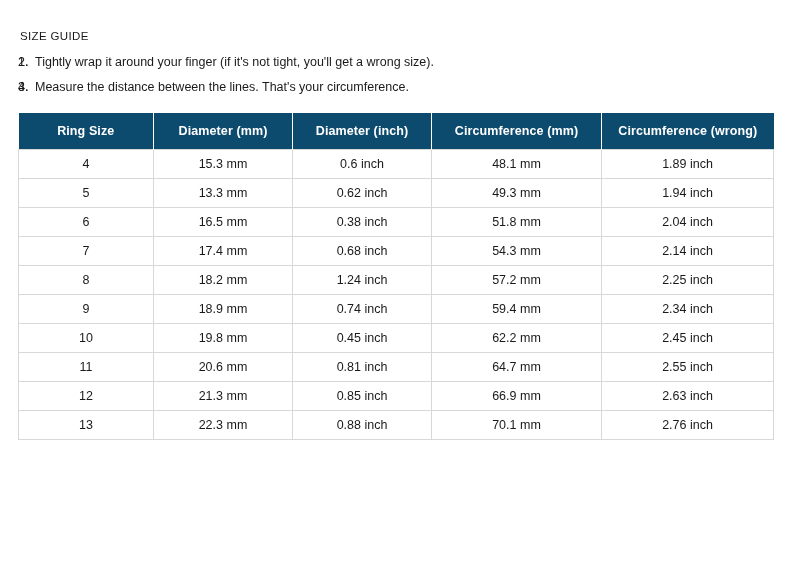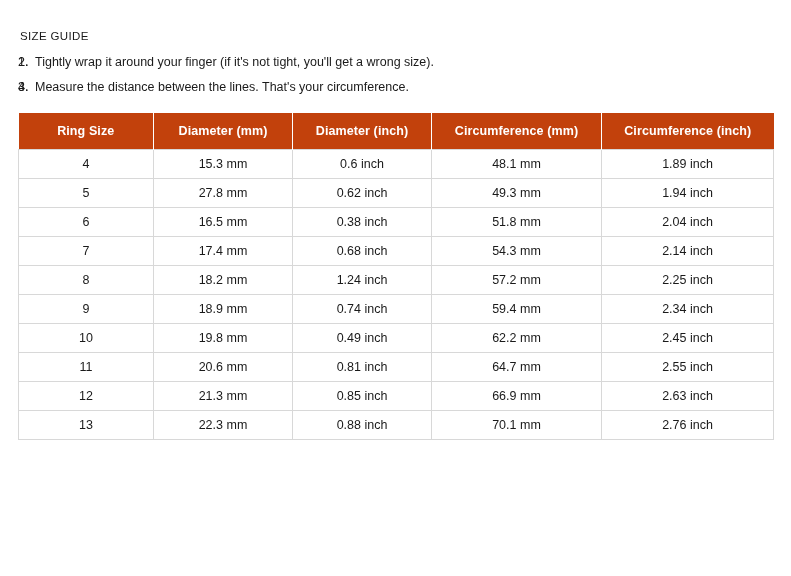--- a/index.html
+++ b/index.html
@@ -47,21 +47,21 @@
     left: 0;
     top: 0;
   }
   table.size-table {
     border-collapse: collapse;
     width: 755px;
     margin-top: 17px;
     table-layout: fixed;
   }
   table.size-table thead th {
-    background: #c2410c;
+    background: #0c4a6e;
     color: #ffffff;
     font-size: 12.5px;
     font-weight: bold;
     padding: 11px 4px;
     text-align: center;
     border-right: 1px solid #ffffff;
     letter-spacing: 0.1px;
   }
   table.size-table thead th:last-child {
     border-right: none;
@@ -114,34 +114,34 @@
         <col class="c3">
         <col class="c4">
         <col class="c5">
     </colgroup>
     <thead>
       <tr>
         <th>Ring Size</th>
         <th>Diameter (mm)</th>
         <th>Diameter (inch)</th>
         <th>Circumference (mm)</th>
-        <th>Circumference (inch)</th>
+        <th>Circumference (wrong)</th>
       </tr>
     </thead>
     <tbody>
       <tr>
         <td>4</td>
         <td>15.3 mm</td>
         <td>0.6 inch</td>
         <td>48.1 mm</td>
         <td>1.89 inch</td>
       </tr>
       <tr>
         <td>5</td>
-        <td>27.8 mm</td>
+        <td>13.3 mm</td>
         <td>0.62 inch</td>
         <td>49.3 mm</td>
         <td>1.94 inch</td>
       </tr>
       <tr>
         <td>6</td>
         <td>16.5 mm</td>
         <td>0.38 inch</td>
         <td>51.8 mm</td>
         <td>2.04 inch</td>
@@ -163,21 +163,21 @@
       <tr>
         <td>9</td>
         <td>18.9 mm</td>
         <td>0.74 inch</td>
         <td>59.4 mm</td>
         <td>2.34 inch</td>
       </tr>
       <tr>
         <td>10</td>
         <td>19.8 mm</td>
-        <td>0.49 inch</td>
+        <td>0.45 inch</td>
         <td>62.2 mm</td>
         <td>2.45 inch</td>
       </tr>
       <tr>
         <td>11</td>
         <td>20.6 mm</td>
         <td>0.81 inch</td>
         <td>64.7 mm</td>
         <td>2.55 inch</td>
       </tr>

